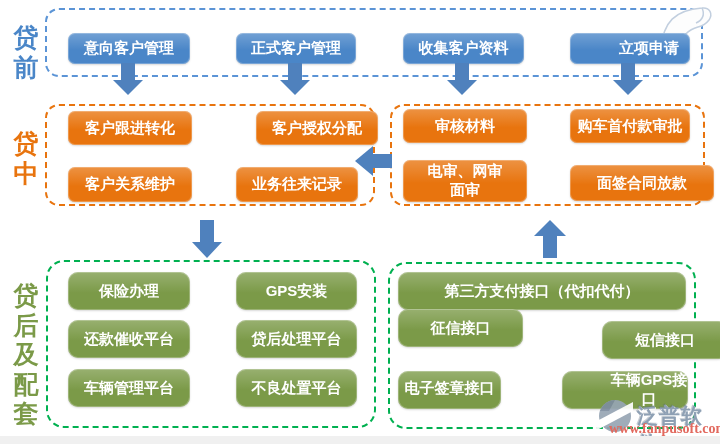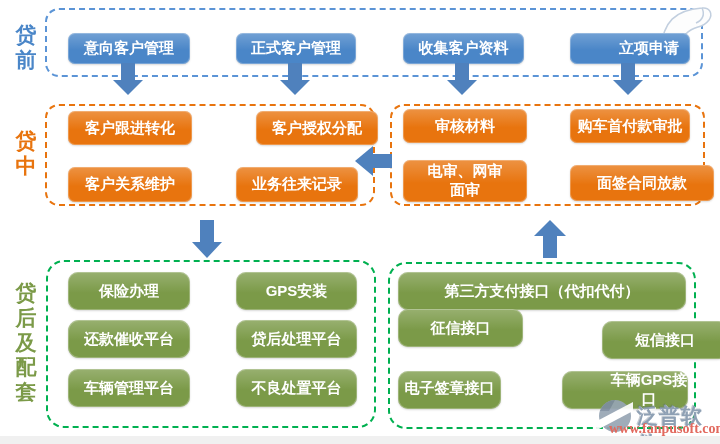--- a/index.html
+++ b/index.html
@@ -18,21 +18,21 @@
     color:#fff; font-size:15px; font-weight:bold; text-align:center;
     white-space:pre-line; line-height:1.25; border-radius:7px;
     background-image:linear-gradient(180deg, rgba(255,255,255,.22), rgba(255,255,255,0) 55%);
     box-shadow: inset 0 0 0 1px rgba(255,255,255,.25), 0 1px 2px rgba(0,0,0,.15);
   }
   .btn.blue   { background-color: var(--blue-node); }
   .btn.orange { background-color: var(--orange-node); }
   .btn.green  { background-color: var(--green-node); border-radius:10px; }
 
   .side-label {
-    position:absolute; width:26px; font-size:21px; font-weight:bold;
+    position:absolute; width:26px; font-size:25px; font-weight:bold;
     line-height:1.18; text-align:center; word-break:break-all;
   }
   .side-label.pre  { color: var(--label-pre); }
   .side-label.mid  { color: var(--label-mid); }
   .side-label.post { color: var(--label-post); }
 
   
   .arr { position:absolute; }
   .arrow-down { width:30px; height:32px; }
   .arrow-down::before { content:""; position:absolute; left:8px; top:0; width:14px; height:18px; background:var(--arrow-blue); }
@@ -107,21 +107,21 @@
   <div class="btn orange" style="left:570px; top:165px; width:144px; height:36px;">面签合同放款</div>
 
   <div class="arr arrow-left" style="left:355px; top:146px;"></div>
 
   <div class="arr arrow-down long" style="left:192px; top:220px;"></div>
 
   <div class="arr arrow-up" style="left:534px; top:220px;"></div>
 
   <div class="btn green" style="left:68px;  top:272px; width:122px; height:38px;">保险办理</div>
   <div class="btn green" style="left:236px; top:272px; width:121px; height:38px;">GPS安装</div>
-  <div class="btn green" style="left:68px;  top:320px; width:122px; height:38px;border-radius:11px;">还款催收平台</div>
+  <div class="btn green" style="left:68px;  top:320px; width:122px; height:38px;">还款催收平台</div>
   <div class="btn green" style="left:236px; top:320px; width:121px; height:38px;">贷后处理平台</div>
   <div class="btn green" style="left:68px;  top:369px; width:122px; height:38px;">车辆管理平台</div>
   <div class="btn green" style="left:236px; top:369px; width:121px; height:38px;">不良处置平台</div>
 
   <div class="btn green" style="left:398px; top:272px; width:288px; height:38px;">第三方支付接口（代扣代付）</div>
   <div class="btn green" style="left:398px; top:309px; width:125px; height:38px;">征信接口</div>
   <div class="btn green" style="left:562px; top:321px; width:126px; height:38px;margin-left:40px;">短信接口</div>
   <div class="btn green" style="left:398px; top:371px; width:103px; height:38px;font-family:Liberation Mono, monospace;">电子签章接口</div>
   <div class="btn green" style="left:562px; top:371px; width:126px; height:38px;padding-left:48px;">车辆GPS接口</div>
 

